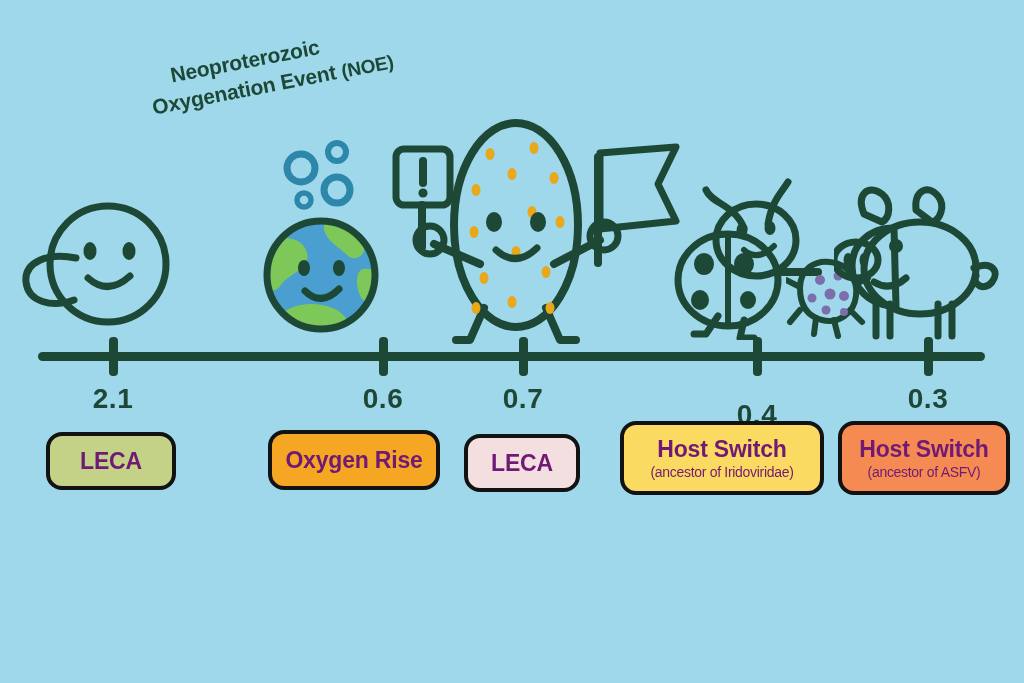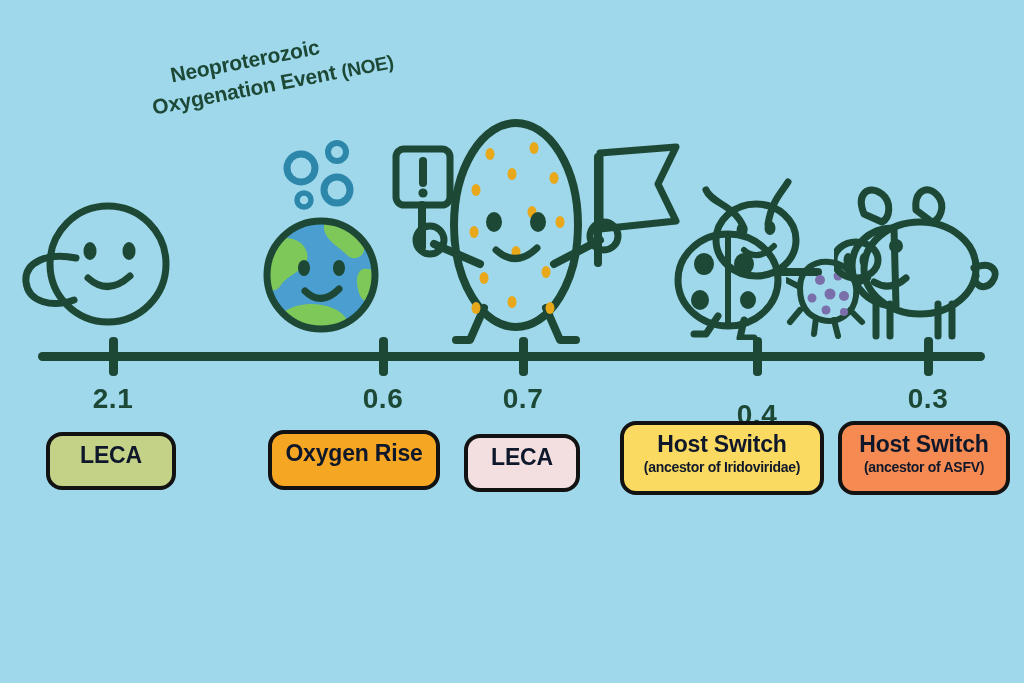--- a/index.html
+++ b/index.html
@@ -65,30 +65,30 @@
     font-weight:bold;
     line-height:1.12;
   }
 
   
   .pill{
     position:absolute;
     box-sizing:border-box;
     border:4px solid #121212;
     border-radius:16px;
-    color:#0f172a;
+    color:#701a75;
     text-align:center;
     display:flex;
     flex-direction:column;
     align-items:center;
-    justify-content:flex-start;
+    justify-content:center;
     padding:6px 10px;
   }
   .pill .t1{font-size:23px;font-weight:bold;letter-spacing:-0.2px;white-space:nowrap;}
-  .pill .t2{font-size:14px;font-weight:bold;letter-spacing:-0.3px;white-space:nowrap;margin-top:1px;}
+  .pill .t2{font-size:14px;font-weight:normal;letter-spacing:-0.3px;white-space:nowrap;margin-top:1px;}
 
   
   .fig{position:absolute;}
   .ink{stroke:#1d4836;stroke-linecap:round;stroke-linejoin:round;fill:none;}
 </style>
 </head>
 <body>
 
 <div id="stage">
 

